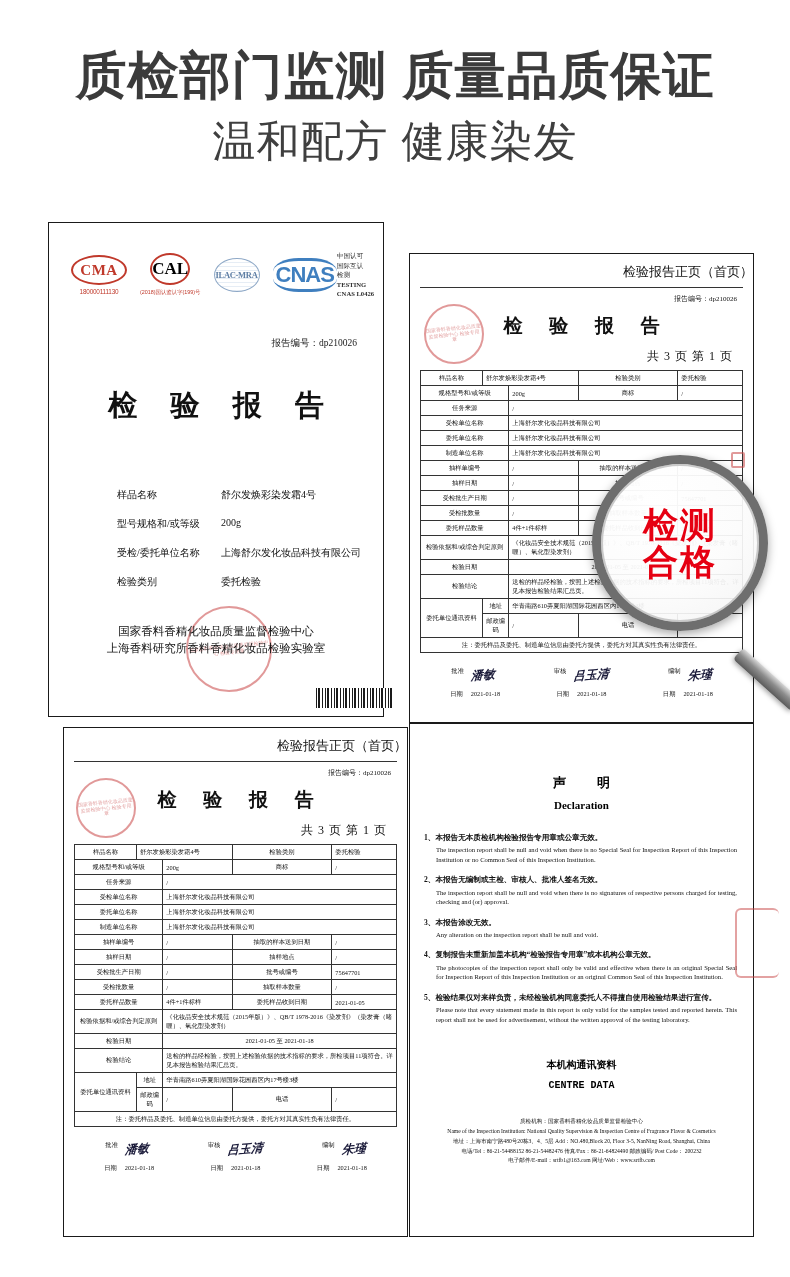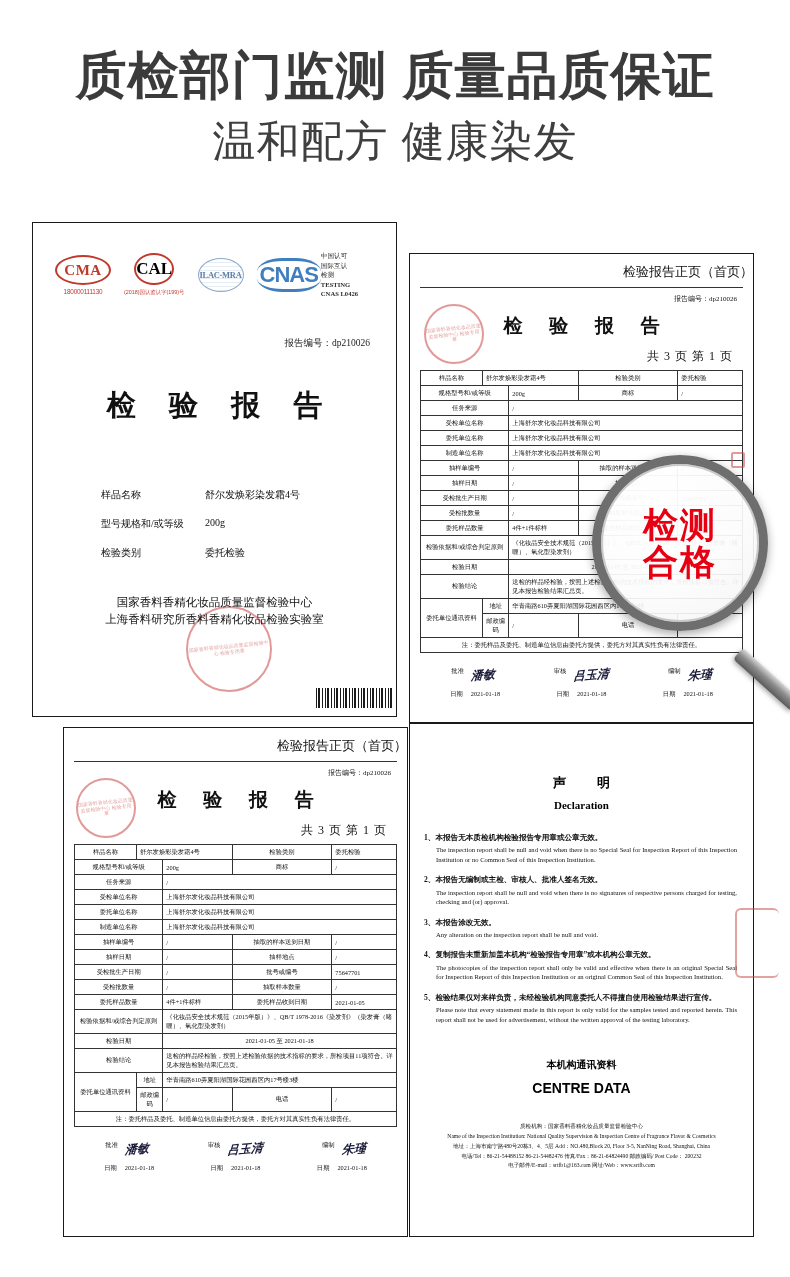--- a/index.html
+++ b/index.html
@@ -21,21 +21,21 @@
   .h2 {
     font-family: "Liberation Sans", sans-serif;
     font-size: 43px; font-weight: 400; color: #3f3f3f;
     letter-spacing: 1px; line-height: 1.3; margin-top: 8px; white-space: nowrap;
   }
 
   
   .sheet { position: absolute; background: #fff; border: 1.5px solid #1a1a1a; overflow: hidden; }
 
   
-  #sheet-cover { left: 32px; top: 222px; width: 365px; height: 495px; }
+  #sheet-cover { left: 48px; top: 222px; width: 336px; height: 495px; }
   
   #sheet-report-top { left: 409px; top: 253px; width: 345px; height: 470px; }
   
   #sheet-report-bottom { left: 63px; top: 727px; width: 345px; height: 510px; }
   
   #sheet-declaration { left: 409px; top: 723px; width: 345px; height: 514px; }
 
   
   .logo-row { display: flex; align-items: center; gap: 13px; padding: 28px 0 0 22px; }
   .logo-cma { position: relative; text-align: center; }
@@ -133,22 +133,22 @@
     text-indent: 9px; padding-top: 50px; font-family: "Liberation Serif", serif; }
   .decl-sub { text-align: center; font-size: 11px; font-weight: 700; margin-top: 7px;
     font-family: "Liberation Serif", serif; }
   .decl-list { margin: 22px 16px 0 14px; font-family: "Liberation Serif", serif; }
   .decl-item { margin-bottom: 11px; }
   .decl-cn { font-size: 7.6px; font-weight: 700; color: #111; line-height: 1.35; }
   .decl-en { font-size: 6.6px; color: #111; line-height: 1.45; margin-top: 2px;
     padding-left: 12px; text-align: justify; }
   .centre-title { text-align: center; font-size: 10px; font-weight: 700; margin-top: 34px;
     font-family: "Liberation Serif", serif; }
-  .centre-sub { text-align: center; font-size: 14px; font-weight: 700; margin-top: 8px;
-    font-family: Liberation Sans, sans-serif; }
+  .centre-sub { text-align: center; font-size: 10px; font-weight: 700; margin-top: 8px;
+    font-family: Liberation Mono, monospace; }
   .centre-lines { margin-top: 26px; text-align: center; font-family: "Liberation Serif", serif;
     font-size: 5.6px; line-height: 1.75; color: #111; }
 
   
   #magnifier { position: absolute; left: 592px; top: 455px; width: 176px; height: 176px; z-index: 20; }
   .mag-glass {
     position: absolute; inset: 0; border-radius: 50%;
     border: 9px solid #6e6e6e;
     background: radial-gradient(circle at 32% 26%, rgba(255,255,255,.97) 0%, rgba(252,252,252,.93) 55%, rgba(242,242,242,.9) 100%);
     box-shadow: 0 0 0 2px #c9c9c9 inset, 0 3px 10px rgba(0,0,0,.35);
@@ -205,20 +205,24 @@
     <div class="cover-fields">
       <div class="row">
         <span class="lbl">样品名称</span>
         <span class="val">舒尔发焕彩染发霜4号</span>
       </div>
       <div class="row">
         <span class="lbl">型号规格和/或等级</span>
         <span class="val">200g</span>
       </div>
       <div class="row">
+        <span class="lbl">受检/委托单位名称</span>
+        <span class="val">上海舒尔发化妆品科技有限公司</span>
+      </div>
+      <div class="row">
         <span class="lbl">检验类别</span>
         <span class="val">委托检验</span>
       </div>
     </div>
 
     <div class="cover-org">
       <div>国家香料香精化妆品质量监督检验中心</div>
       <div>上海香料研究所香料香精化妆品检验实验室</div>
     </div>
   </div>

